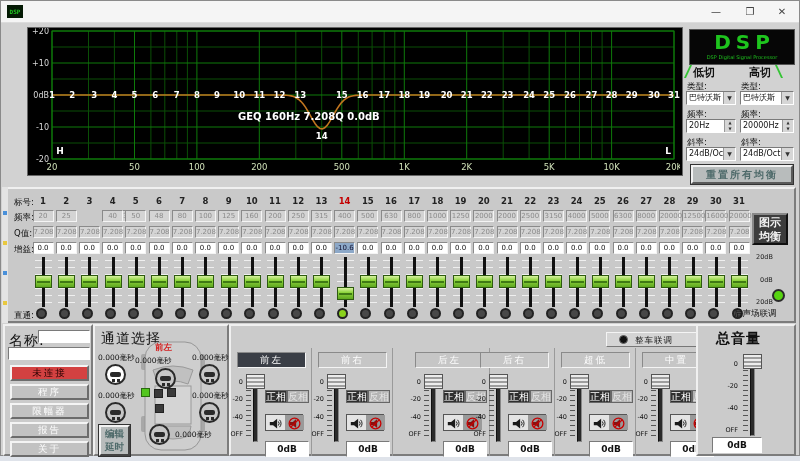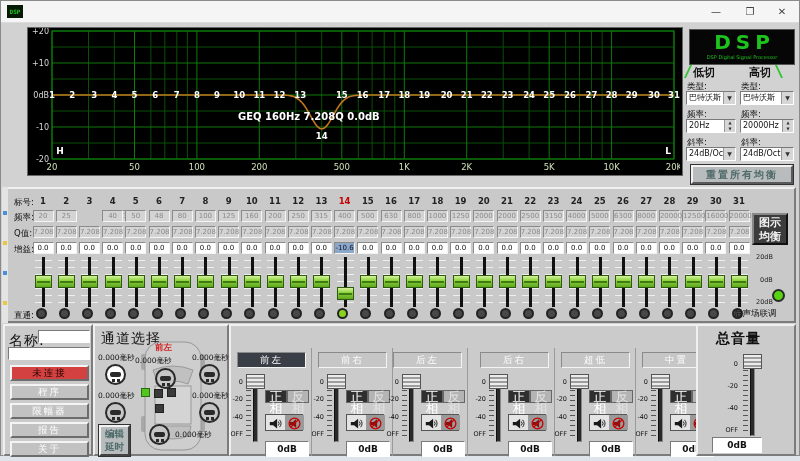--- a/index.html
+++ b/index.html
@@ -71,21 +71,21 @@
   .lrad { position:absolute; left:12px; top:2px; width:9px; height:9px; border-radius:50%; background:#111; border:1px solid #666; }
   .ltx { position:absolute; left:28px; top:2px; font-size:8.5px; color:#1a1a1a; letter-spacing:1px; }
   .strip { position:absolute; top:22px; width:81px; height:108px; border-right:1px solid #9a9a9a; }
   .shead { position:absolute; left:6px; top:4px; width:69px; height:16px; background:#c6c6c6; border:1px solid; border-color:#8a8a8a #f4f4f4 #f4f4f4 #8a8a8a; color:#fdfdfd; font-size:9.5px; text-align:center; line-height:14px; letter-spacing:2px; }
   .shead.sel { background:#3a3e46; }
   .ftrack { position:absolute; width:5px; background:#2a2a2a; border:1px solid; border-color:#111 #888 #888 #111; }
   .fticks { position:absolute; width:5px; background:repeating-linear-gradient(180deg,#555 0 1px,transparent 1px 5px); }
   .mthumb { position:absolute; width:19px; height:15px; border:1px solid #555;
      background:repeating-linear-gradient(180deg,#ececec 0 2px,#9e9e9e 2px 4px); }
   .fsc { position:absolute; font-size:6.5px; color:#111; text-align:right; width:14px; }
-  .phbtn { position:absolute; width:22px; height:13px; font-size:13px; text-align:center; line-height:12px; border:1px solid #666; }
+  .phbtn { position:absolute; width:22px; height:13px; font-size:10px; text-align:center; line-height:12px; border:1px solid #666; }
   .phbtn.on { background:#2f2f2f; color:#fff; }
   .phbtn.off { background:#b4b4b4; color:#e2e2e2; }
   .mute { position:absolute; width:38px; height:17px; border:1px solid #555; }
   .mhalf { position:absolute; top:0; width:19px; height:15px; text-align:center; }
   .mhalf.l { left:0; background:#e4e4e4; }
   .mhalf.r { left:19px; background:#9a9a9a; }
   .lvl { position:absolute; height:16px; background:#fff; border:1px solid; border-color:#7a7a7a #fff #fff #7a7a7a; font-size:9px; font-weight:bold; color:#111; text-align:center; line-height:14px; }
   #edgeart { position:absolute; left:1px; top:186px; width:6px; height:136px; background:#e4e4e4; }
   #edgeart span { position:absolute; left:1px; width:4px; height:4px; }
 </style>
@@ -615,20 +615,24 @@
             <i></i>
             <b></b>
             <b></b>
           </div>
         </div>
     <div id="editdelay">编辑延时</div>
   </div>
 
   <div class="bpanel" style="left:228px;width:490px">
     <div id="mixer" style="position:absolute;left:0;top:0;width:486px;height:128px">
+          <div class="linkbar" style="left: 375px; width: 110px;">
+            <div class="lrad"></div>
+            <div class="ltx">整车联调</div>
+          </div>
           <div class="strip" style="left: 0px;">
             <div class="shead sel">前左</div>
             <div class="ftrack" style="left: 22px; top: 28px; height: 66px;"></div>
             <div class="fticks" style="left: 15px; top: 32px; height: 58px;"></div>
             <div class="mthumb" style="left: 15px; top: 26px;"></div>
             <div class="fsc" style="left: -2px; top: 30px;">0</div>
             <div class="fsc" style="left: -2px; top: 47.3333px;">-20</div>
             <div class="fsc" style="left: -2px; top: 64.6667px;">-40</div>
             <div class="fsc" style="left: -2px; top: 82px;">OFF</div>
             <div class="phbtn on" style="left: 34px; top: 42px;">正相</div>
@@ -663,21 +667,21 @@
                   <path d="M12.5 5.5a4 4 0 010 5 M14 3.5a6.5 6.5 0 010 9" stroke="#1a1a1a" stroke-width="1.2" fill="none"></path>
                 </svg></div>
               <div class="mhalf r"><svg viewBox="0 0 18 16" width="15" height="13">
                   <path d="M3 6h4l4-3.5v11L7 10H3z" fill="#8a1010"></path>
                   <circle cx="9" cy="8" r="6.6" stroke="#c80000" stroke-width="1.6" fill="none"></circle>
                   <line x1="4.5" y1="12.5" x2="13.5" y2="3.5" stroke="#c80000" stroke-width="1.6"></line>
                 </svg></div>
             </div>
             <div class="lvl" style="left: 34px; top: 93px; width: 44px;">0dB</div>
           </div>
-          <div class="strip" style="left: 156px;">
+          <div class="strip" style="left: 178px;">
             <div class="shead">后左</div>
             <div class="ftrack" style="left: 22px; top: 28px; height: 66px;"></div>
             <div class="fticks" style="left: 15px; top: 32px; height: 58px;"></div>
             <div class="mthumb" style="left: 15px; top: 26px;"></div>
             <div class="fsc" style="left: -2px; top: 30px;">0</div>
             <div class="fsc" style="left: -2px; top: 47.3333px;">-20</div>
             <div class="fsc" style="left: -2px; top: 64.6667px;">-40</div>
             <div class="fsc" style="left: -2px; top: 82px;">OFF</div>
             <div class="phbtn on" style="left: 34px; top: 42px;">正相</div>
             <div class="phbtn off" style="left: 56px; top: 42px;">反相</div>

